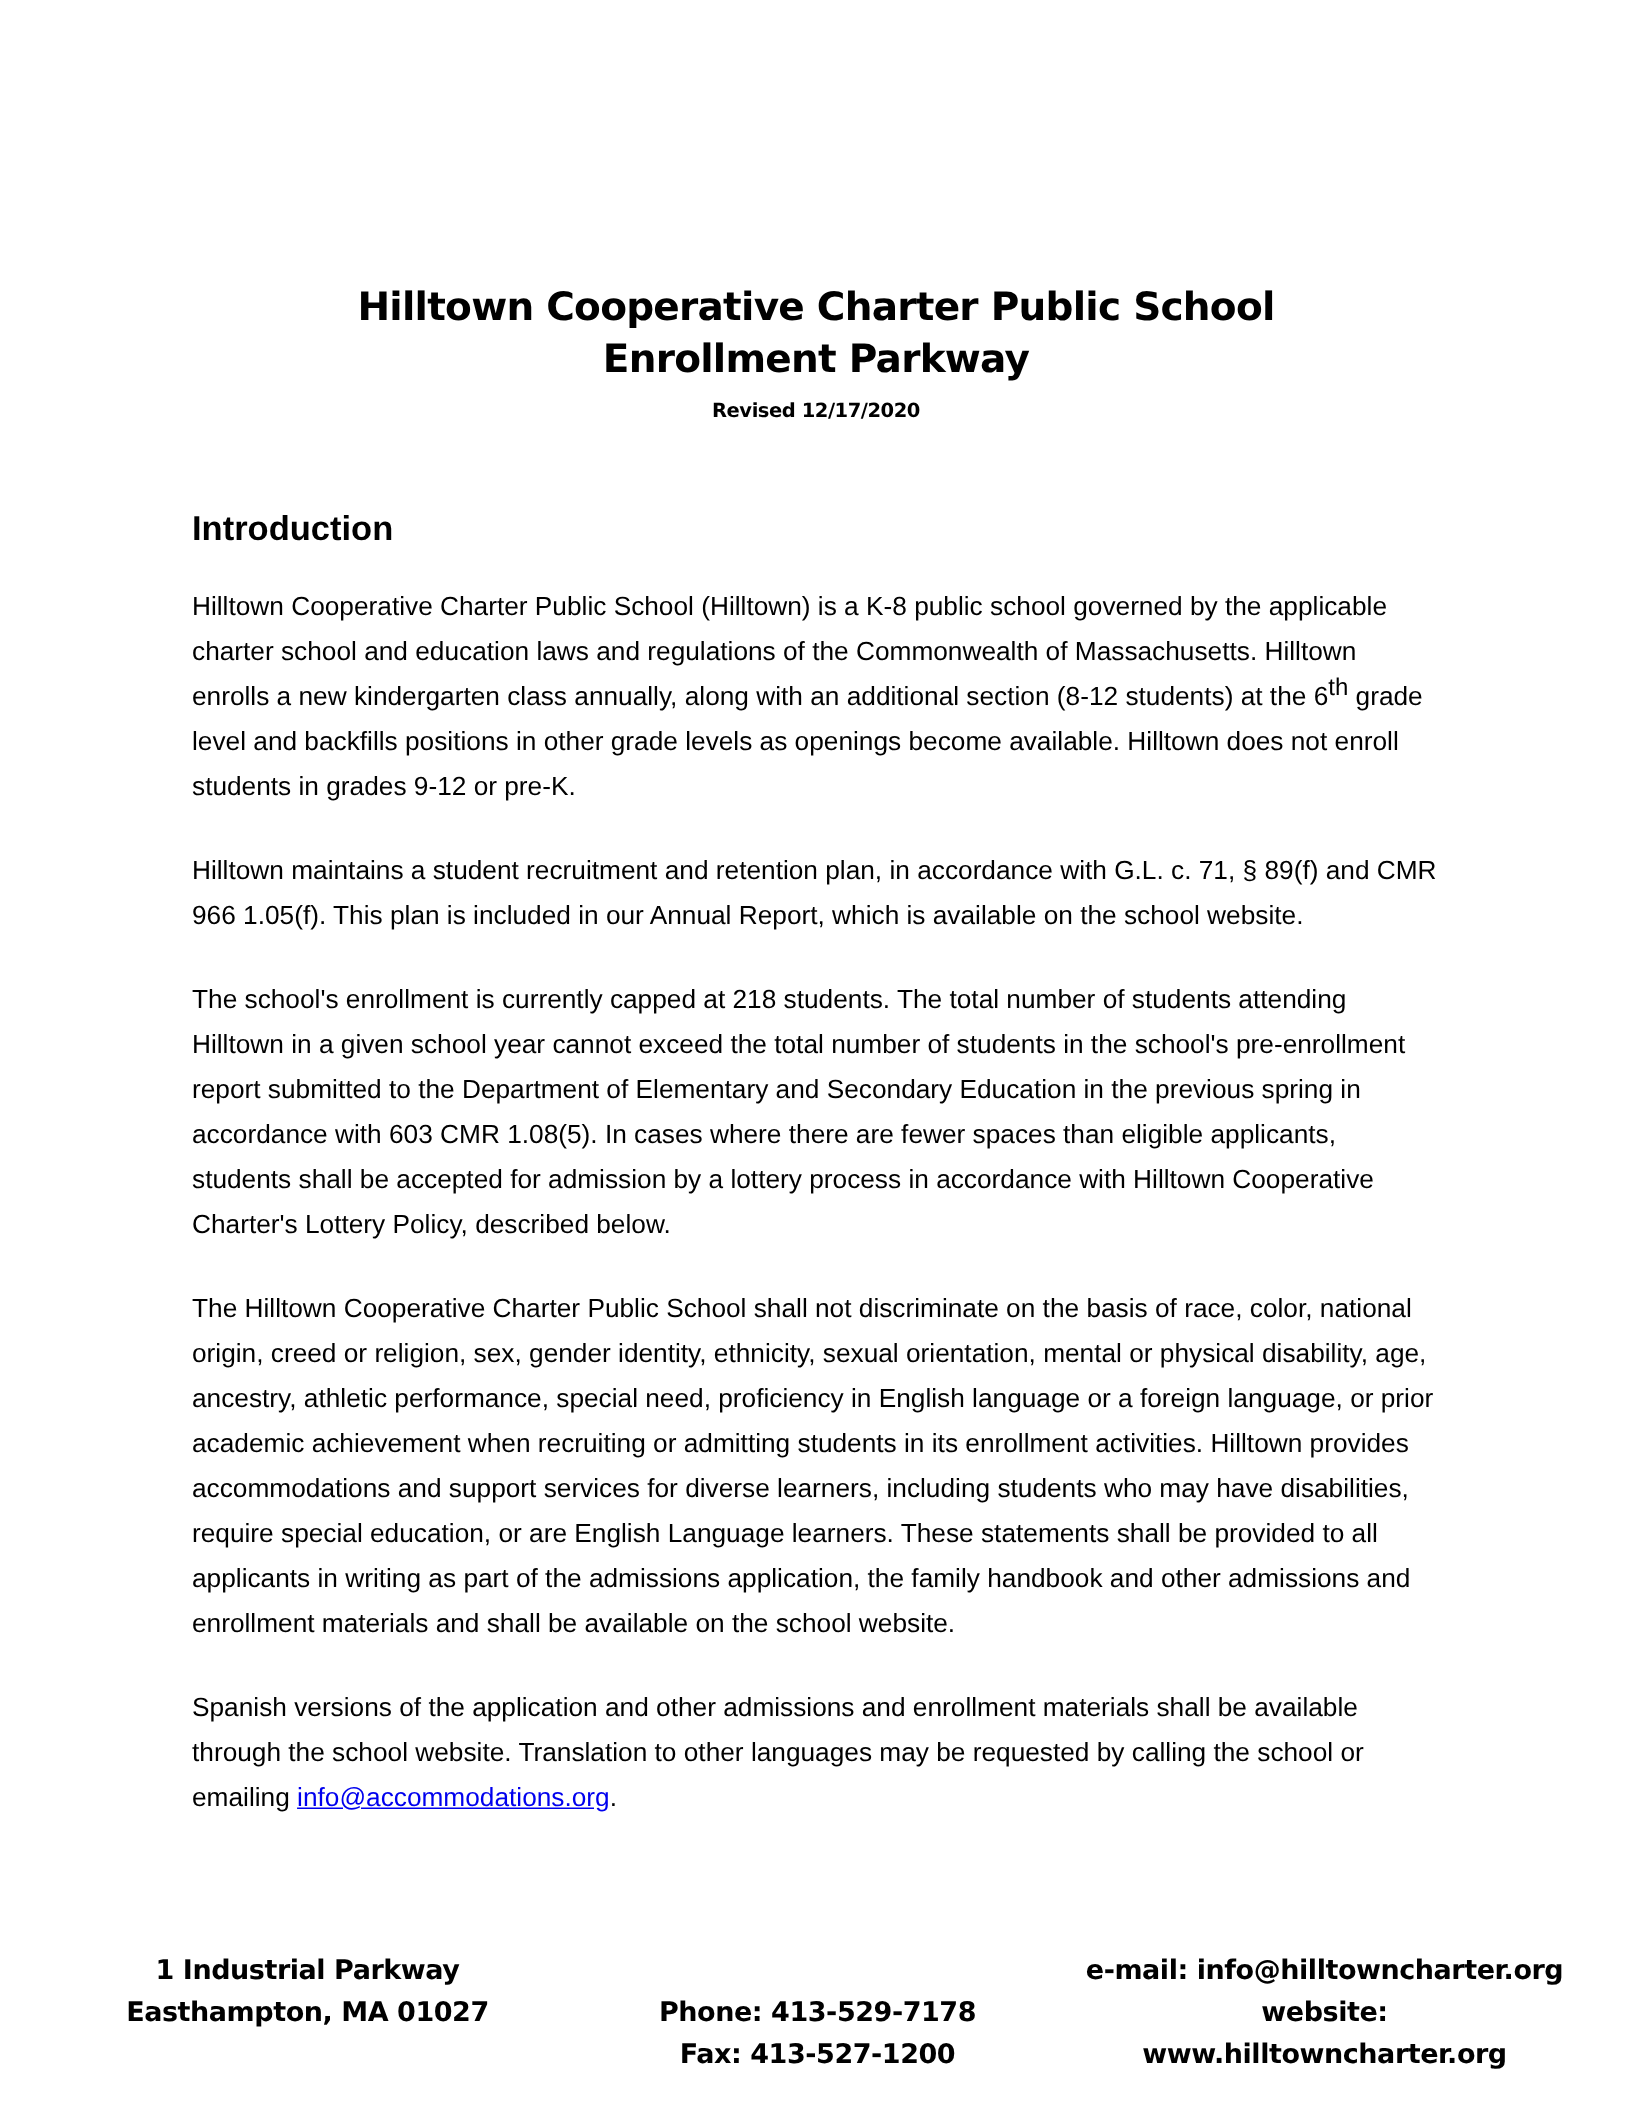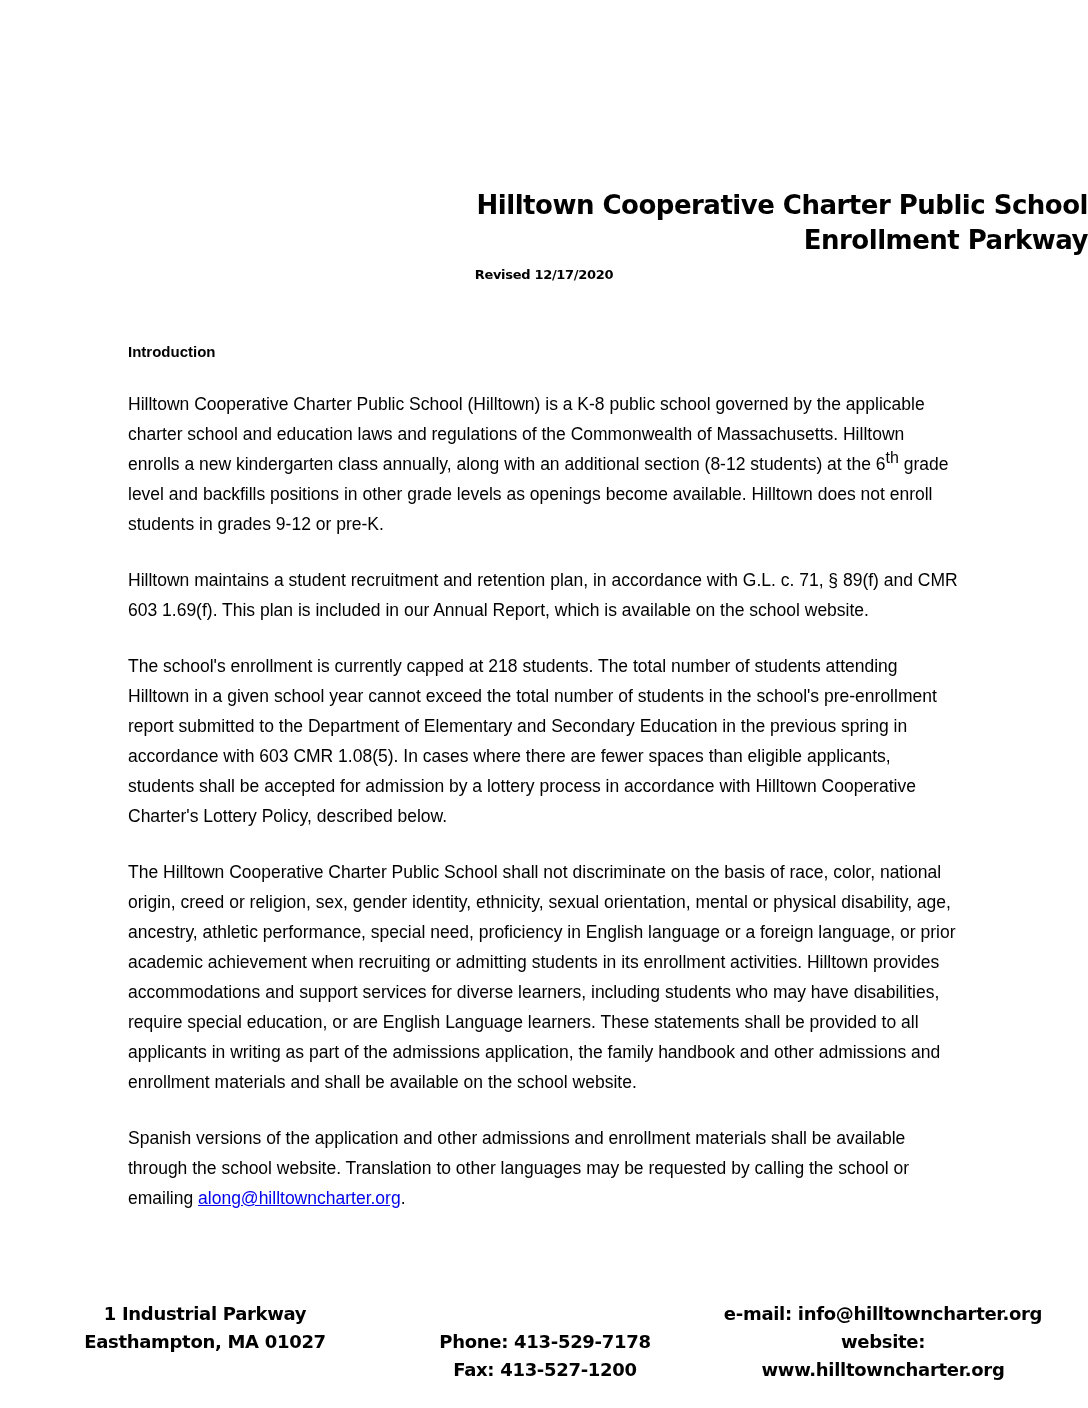--- a/index.html
+++ b/index.html
@@ -16,35 +16,34 @@
   .title-block {
     padding-top: 188px;
     text-align: center;
     font-family: "DejaVu Sans", sans-serif;
   }
   .title-line {
     font-size: 26px;
     font-weight: bold;
     line-height: 35px;
     letter-spacing: -0.5px;
-    text-align: right;
   }
   .revision-line {
     font-size: 13px;
     font-weight: bold;
     line-height: 33px;
     letter-spacing: -0.3px;
   }
   .content {
     margin-left: 128px;
     margin-right: 128px;
   }
   .intro-heading {
     margin-top: 50px;
-    font-size: 15px;
+    font-size: 23px;
     font-weight: bold;
     line-height: 22px;
   }
   .content p {
     margin-top: 26px;
     font-size: 17.5px;
     line-height: 30px;
     text-align: left;
   }
   .content p sup {
@@ -83,27 +82,27 @@
     <div class="title-line">Hilltown Cooperative Charter Public School</div>
     <div class="title-line">Enrollment Parkway</div>
     <div class="revision-line">Revised 12/17/2020</div>
   </div>
 
   <div class="content">
     <div class="intro-heading">Introduction</div>
 
     <p><span>Hilltown Cooperative Charter Public School (Hilltown) is a K-8 public school governed by the applicable charter school and education laws and regulations of the Commonwealth of Massachusetts. Hilltown enrolls a new kindergarten class annually, along with an additional section (8-12 students) at the 6</span><sup>th</sup><span> grade level and backfills positions in other grade levels as openings become available. Hilltown does not enroll students in grades 9-12 or pre-K.</span></p>
 
-    <p>Hilltown maintains a student recruitment and retention plan, in accordance with G.L. c. 71, § 89(f) and CMR 603 1.69(f). This plan is included in our Annual Report, which is available on the school website.</p>
+    <p>Hilltown maintains a student recruitment and retention plan, in accordance with G.L. c. 71, § 89(f) and CMR 966 1.05(f). This plan is included in our Annual Report, which is available on the school website.</p>
 
     <p>The school's enrollment is currently capped at 218 students. The total number of students attending Hilltown in a given school year cannot exceed the total number of students in the school's pre-enrollment report submitted to the Department of Elementary and Secondary Education in the previous spring in accordance with 603 CMR 1.08(5). In cases where there are fewer spaces than eligible applicants, students shall be accepted for admission by a lottery process in accordance with Hilltown Cooperative Charter's Lottery Policy, described below.</p>
 
     <p>The Hilltown Cooperative Charter Public School shall not discriminate on the basis of race, color, national origin, creed or religion, sex, gender identity, ethnicity, sexual orientation, mental or physical disability, age, ancestry, athletic performance, special need, proficiency in English language or a foreign language, or prior academic achievement when recruiting or admitting students in its enrollment activities. Hilltown provides accommodations and support services for diverse learners, including students who may have disabilities, require special education, or are English Language learners. These statements shall be provided to all applicants in writing as part of the admissions application, the family handbook and other admissions and enrollment materials and shall be available on the school website.</p>
 
-    <p><span>Spanish versions of the application and other admissions and enrollment materials shall be available through the school website. Translation to other languages may be requested by calling the school or emailing </span><a class="email-link">along@hilltowncharter.org</a><span>.</span></p>
+    <p><span>Spanish versions of the application and other admissions and enrollment materials shall be available through the school website. Translation to other languages may be requested by calling the school or emailing </span><a class="email-link">info@accommodations.org</a><span>.</span></p>
   </div>
 
   <div class="footer">
     <div class="footer-col address">
       <div>1 Industrial Parkway</div>
       <div>Easthampton, MA 01027</div>
     </div>
     <div class="footer-col contact">
       <div>Phone: 413-529-7178</div>
       <div>Fax: 413-527-1200</div>

